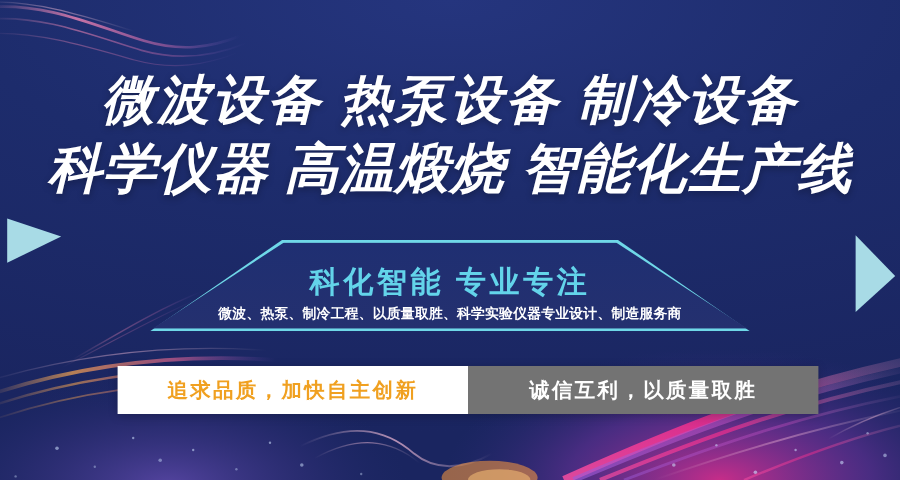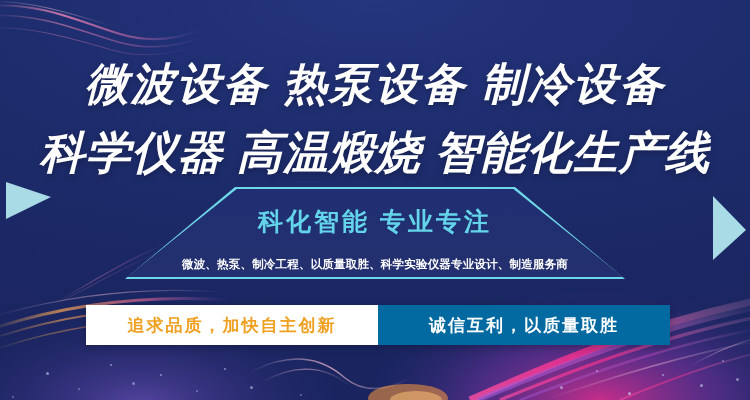--- a/index.html
+++ b/index.html
@@ -34,24 +34,24 @@
   
   .headline{
     position:absolute;left:0;right:0;top:62px;text-align:center;
     color:#ffffff;font-weight:bold;line-height:1.0;font-style:italic;
   }
   .hl-line{
     font-size:44px;letter-spacing:2px;
     text-shadow:0 2px 6px rgba(0,0,0,.28);
     white-space:nowrap;
   }
-  .hl-line + .hl-line{margin-top:24px;letter-spacing:1px;font-size:45px;}
-
-  
-  .trap-wrap{position:absolute;left:50%;transform:translateX(-50%);top:187px;width:500px;height:92px;}
+  .hl-line + .hl-line{margin-top:12px;letter-spacing:1px;font-size:45px;}
+
+  
+  .trap-wrap{position:absolute;left:50%;transform:translateX(-50%);top:200px;width:500px;height:76px;}
   .trap{
     position:absolute;inset:0;
     clip-path:polygon(22% 0%, 78% 0%, 100% 100%, 0% 100%);
     background:#6fd8e8;
   }
   .trap-inner{
     position:absolute;left:2px;right:2px;top:2px;bottom:2px;
     clip-path:polygon(22.1% 0%, 77.9% 0%, 100% 100%, 0% 100%);
     background:linear-gradient(to bottom,#1f2f72 0%,#24306f 100%);
   }
@@ -61,29 +61,29 @@
     white-space:nowrap;
   }
   .sub-desc{
     position:absolute;left:0;right:0;bottom:7px;text-align:center;
     color:#ffffff;font-size:11.5px;font-weight:bold;letter-spacing:.2px;
     white-space:nowrap;
   }
 
   
   .slogans{
-    position:absolute;left:86px;top:305px;width:584px;height:40px;display:flex;
+    position:absolute;left:98px;top:305px;width:584px;height:40px;display:flex;
     box-shadow:0 2px 8px rgba(0,0,0,.25);
   }
   .slogan{
     flex:1;display:flex;align-items:center;justify-content:center;
     font-size:17px;font-weight:bold;letter-spacing:2px;white-space:nowrap;
   }
   .slogan-a{background:#ffffff;color:#f0a020;}
-  .slogan-b{background:#0369a1;color:#ffffff;}
+  .slogan-b{background:#737373;color:#ffffff;}
 </style>
 </head>
 <body>
 
 <div id="banner">
 
   <div class="bg-base"></div>
 
   <svg width="750" height="400" style="position:absolute;left:0;top:0;">
     <defs>

